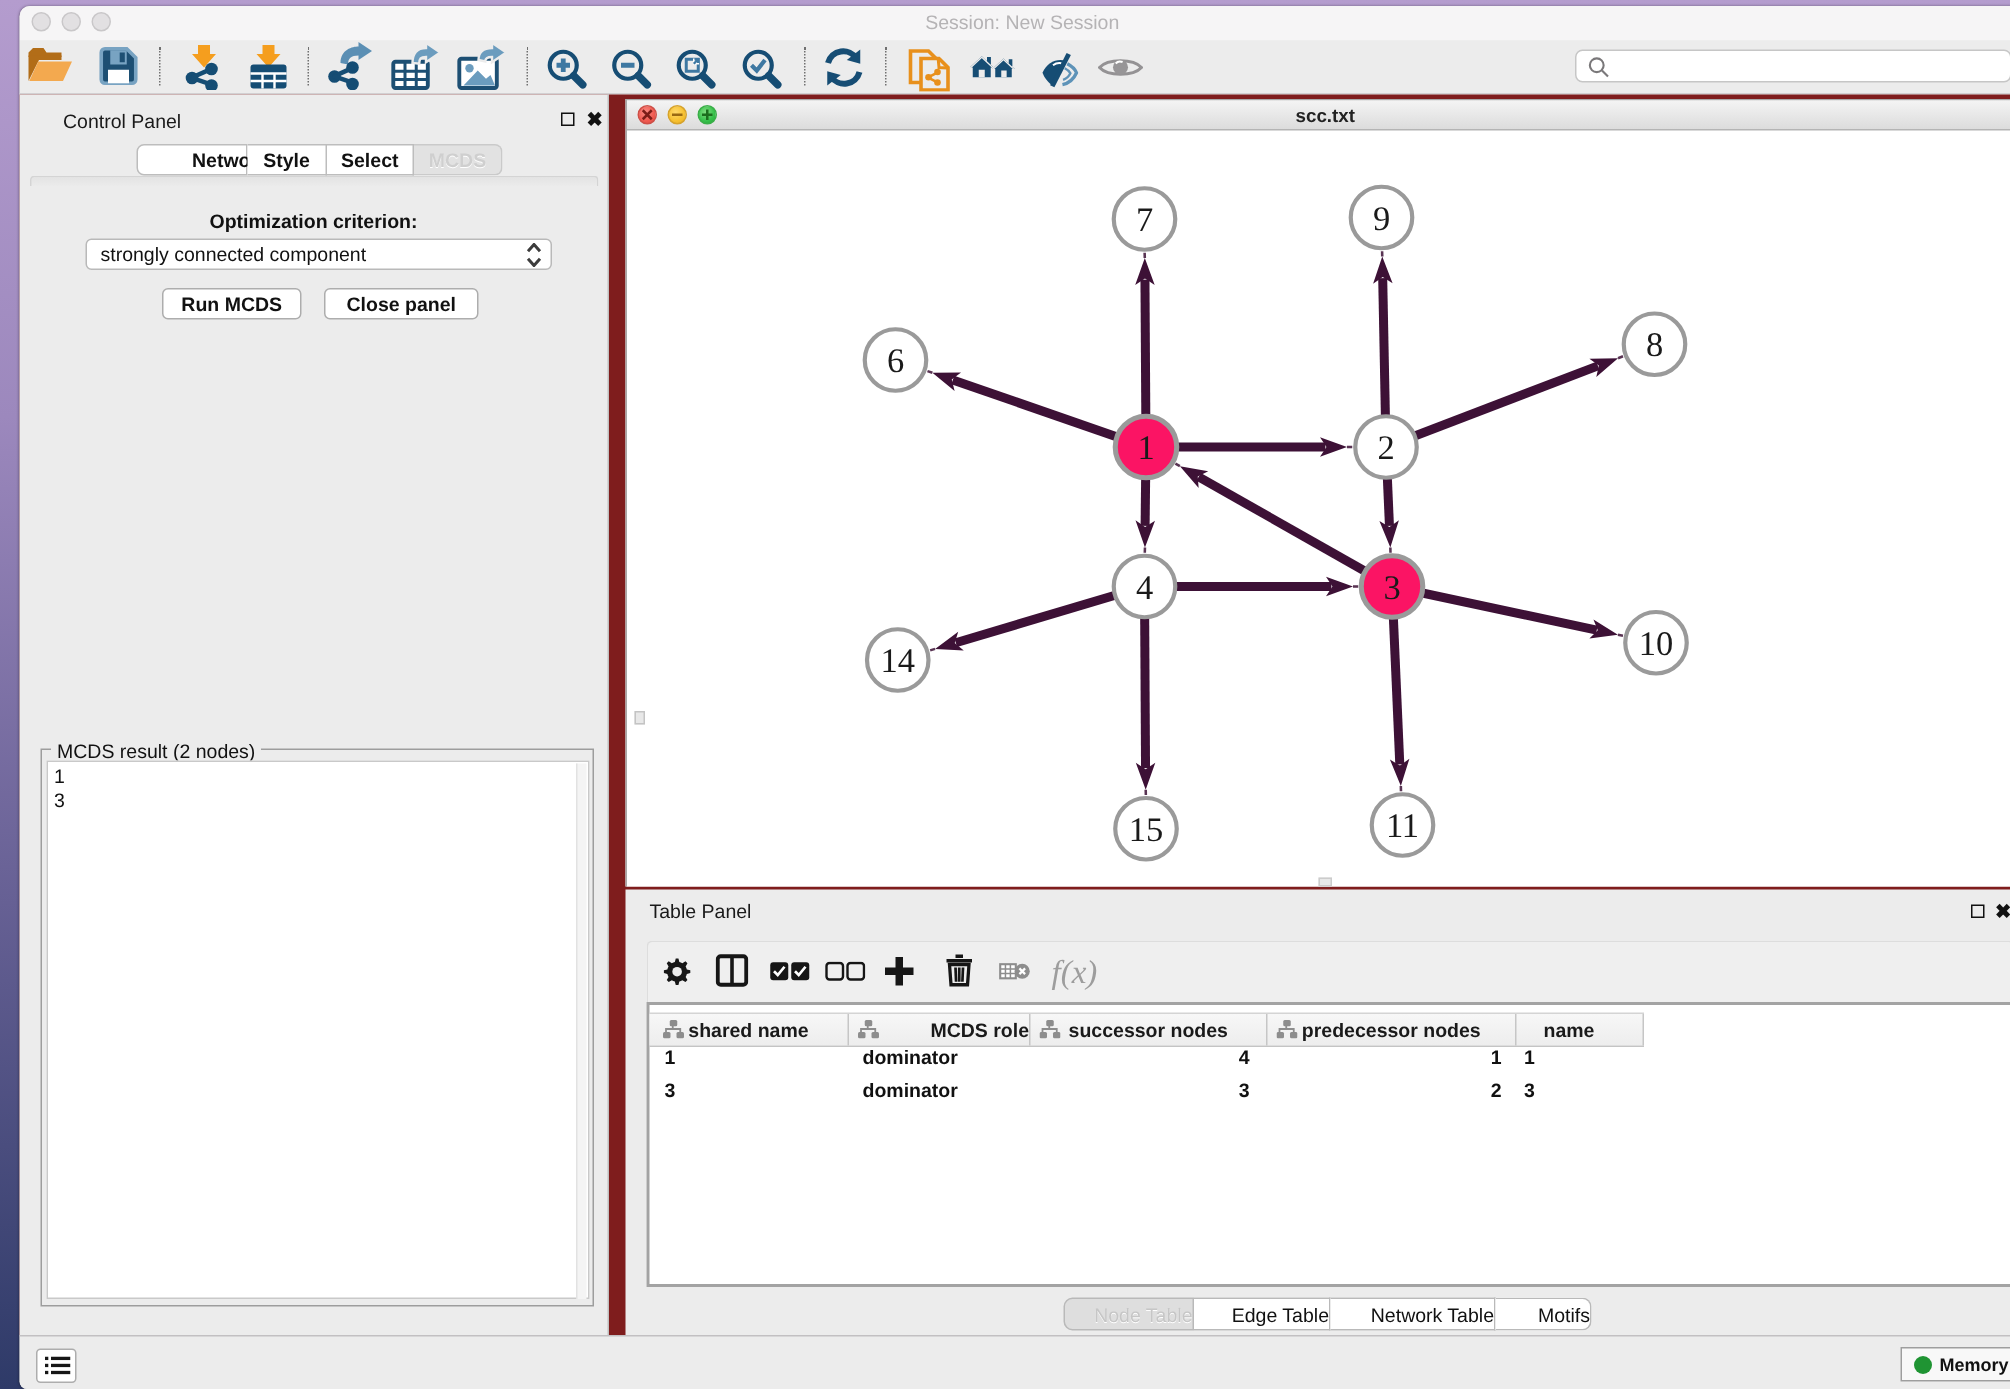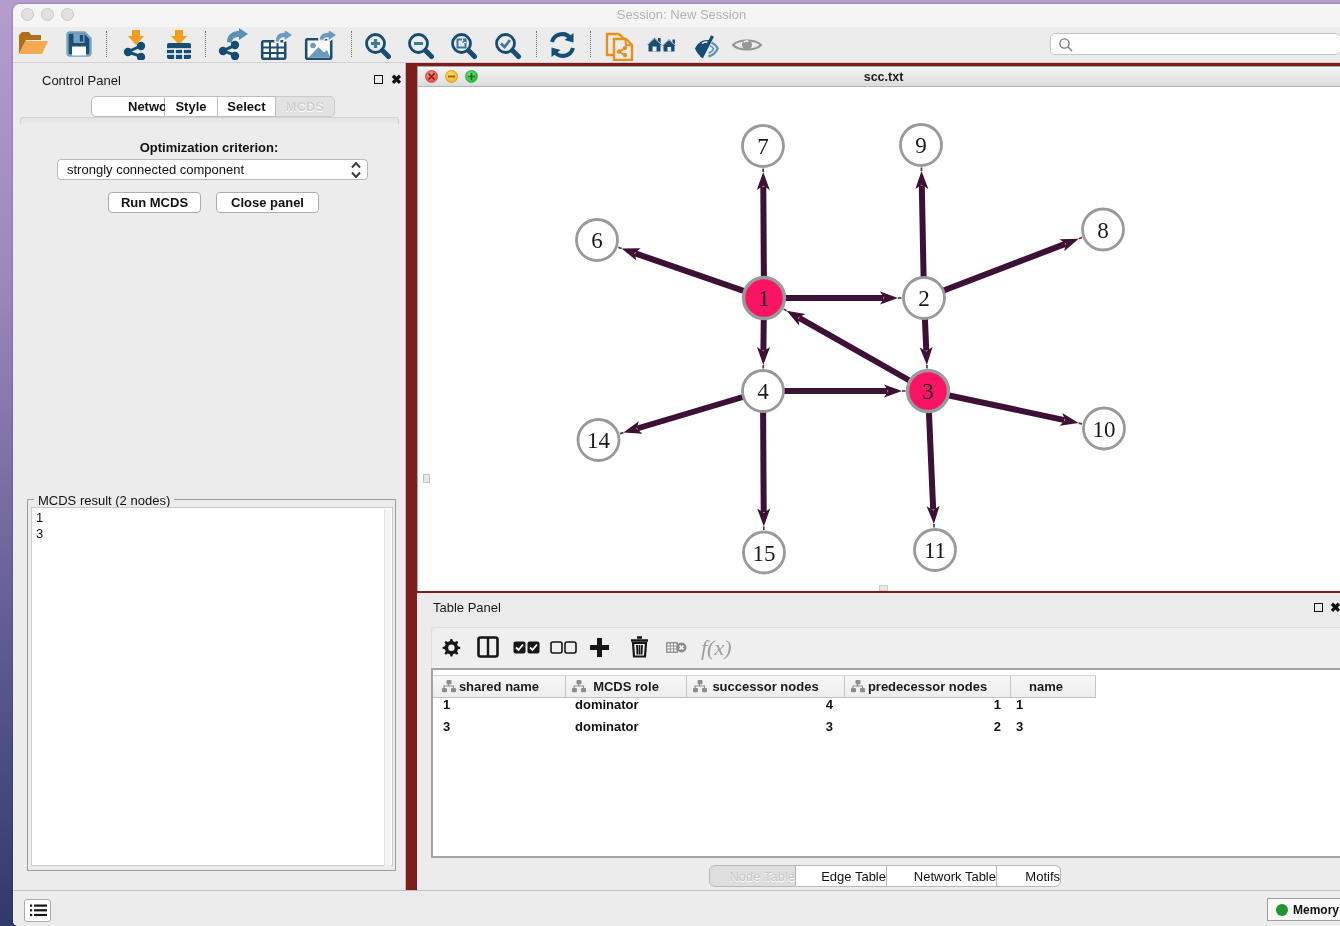--- a/index.html
+++ b/index.html
@@ -410,21 +410,21 @@
           </svg>
         <svg class="treeic" style="left:418px;" width="14" height="13" viewBox="0 0 14 13">
             <g fill="#8d8d8d">
               <rect x="4.5" y="0" width="5" height="4.2" rx="1"></rect>
               <rect x="0" y="8" width="5" height="4.2" rx="1"></rect>
               <rect x="9" y="8" width="5" height="4.2" rx="1"></rect>
               <path d="M6.5 4 L6.5 6 L2 6 L2 8.5 M6.5 6 L11.5 6 L11.5 8.5" stroke="#8d8d8d" stroke-width="1.2" fill="none"></path>
             </g>
           </svg>
         <div class="hdrcell" style="left:0;width:132px;">shared name</div>
-        <div class="hdrcell" style="left:133px;width:120px;">MCDS role</div>
+        <div class="hdrcell" style="left:133px;width:120px;text-align:right;">MCDS role</div>
         <div class="hdrcell" style="left:254px;width:157px;">successor nodes</div>
         <div class="hdrcell" style="left:412px;width:165px;">predecessor nodes</div>
         <div class="hdrcell" style="left:571px;width:84px;">name</div>
 
         <div class="cell" style="left:10px;top:27px;">1</div>
         <div class="cell" style="left:142px;top:27px;">dominator</div>
         <div class="cell" style="left:253px;top:27px;width:147px;text-align:right;">4</div>
         <div class="cell" style="left:411px;top:27px;width:157px;text-align:right;">1</div>
         <div class="cell" style="left:583px;top:27px;">1</div>
         <div class="cell" style="left:10px;top:49px;">3</div>

